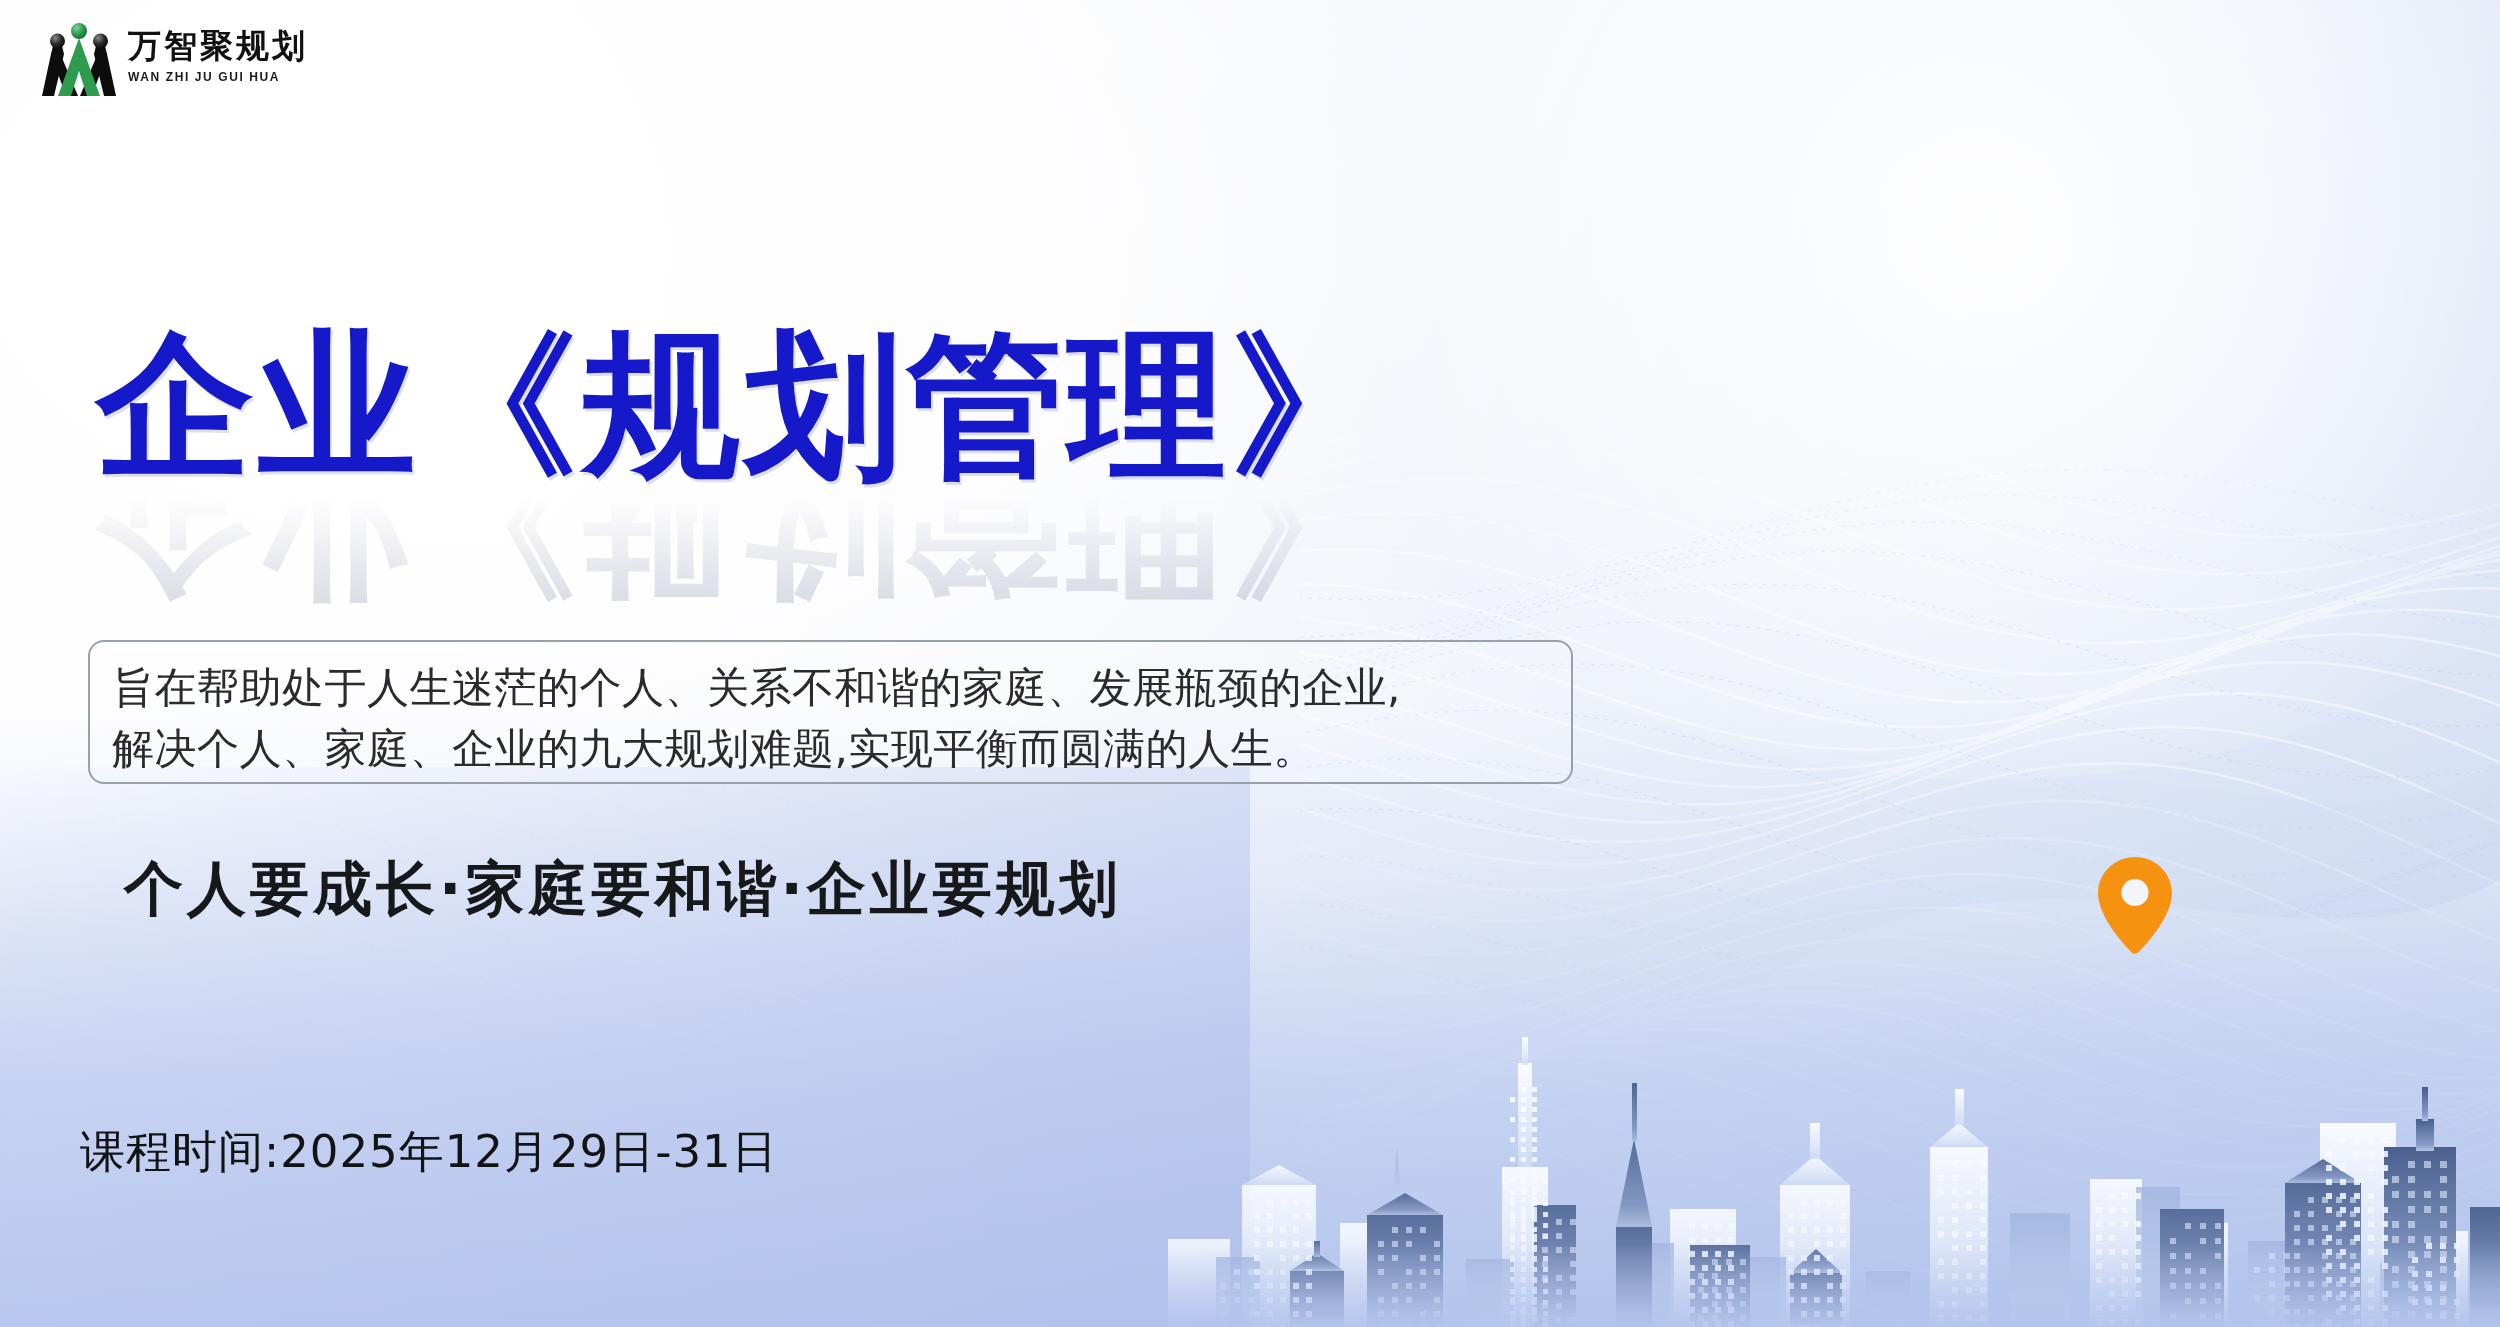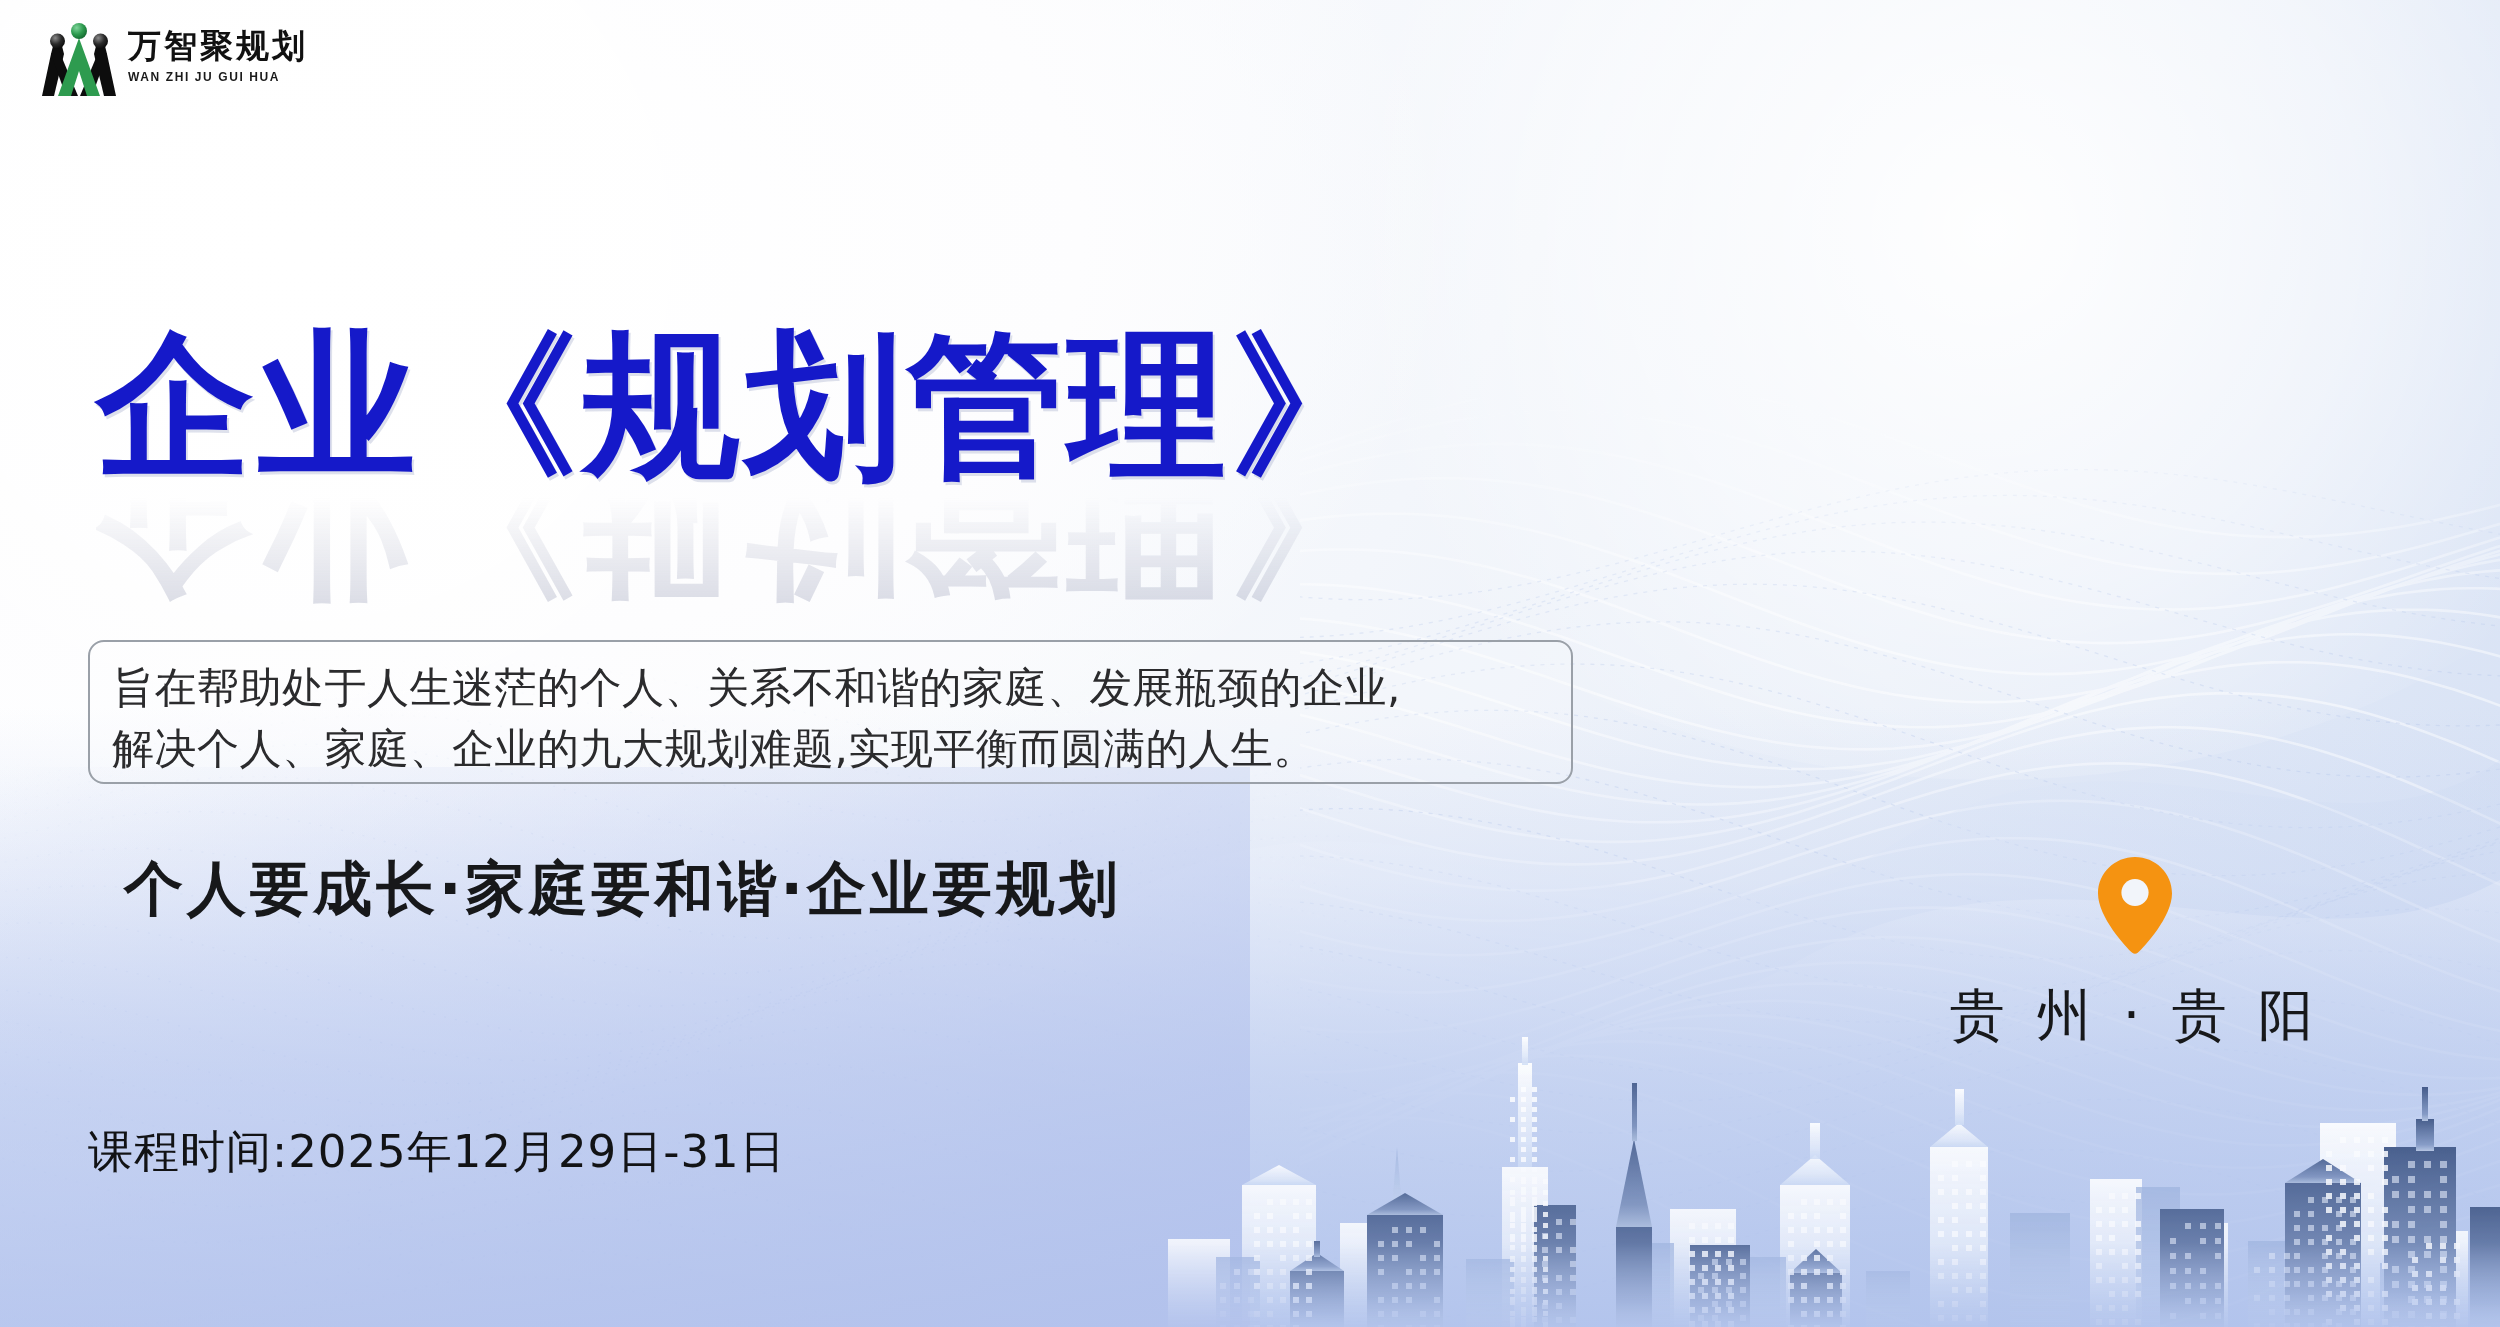--- a/index.html
+++ b/index.html
@@ -120,21 +120,21 @@
     letter-spacing:7px; white-space:nowrap;
   }
 
   
   #skyline {
     position:absolute; left:1130px; bottom:0; width:1370px; height:300px;
     pointer-events:none; z-index:20;
   }
 
   
-  .footer-info { position:absolute; left:88px; top:1122px; z-index:35; }
+  .footer-info { position:absolute; left:80px; top:1122px; z-index:35; }
   .info-line {
     font-family:"DejaVu Sans","Liberation Sans",sans-serif;
     font-size:45px; font-weight:400; color:#121315;
     letter-spacing:1px; white-space:nowrap;
   }
   .info-line + .info-line { margin-top:38px; }
 </style>
 </head>
 <body>
 
@@ -1115,20 +1115,19 @@
           </g>
       </g>
     </g>
   </svg>
 
   <div class="pin-group">
     <svg class="pin-icon" viewBox="0 0 78 100">
       <path d="M39 2 C18.5 2 2 18.3 2 38.4 C2 62 30 92 36.3 97.8 C37.8 99.2 40.2 99.2 41.7 97.8 C48 92 76 62 76 38.4 C76 18.3 59.5 2 39 2 Z" fill="#F59311"></path>
       <circle cx="39" cy="37.5" r="13.6" fill="#f2f5fa"></circle>
     </svg>
-    <div class="pin-label">贵 州 · 贵 阳</div>
   </div>
 
   <div class="footer-info">
     <div class="info-line">课程时间:2025年12月29日-31日</div>
   </div>
 
 </div>
 
 </body></html>

